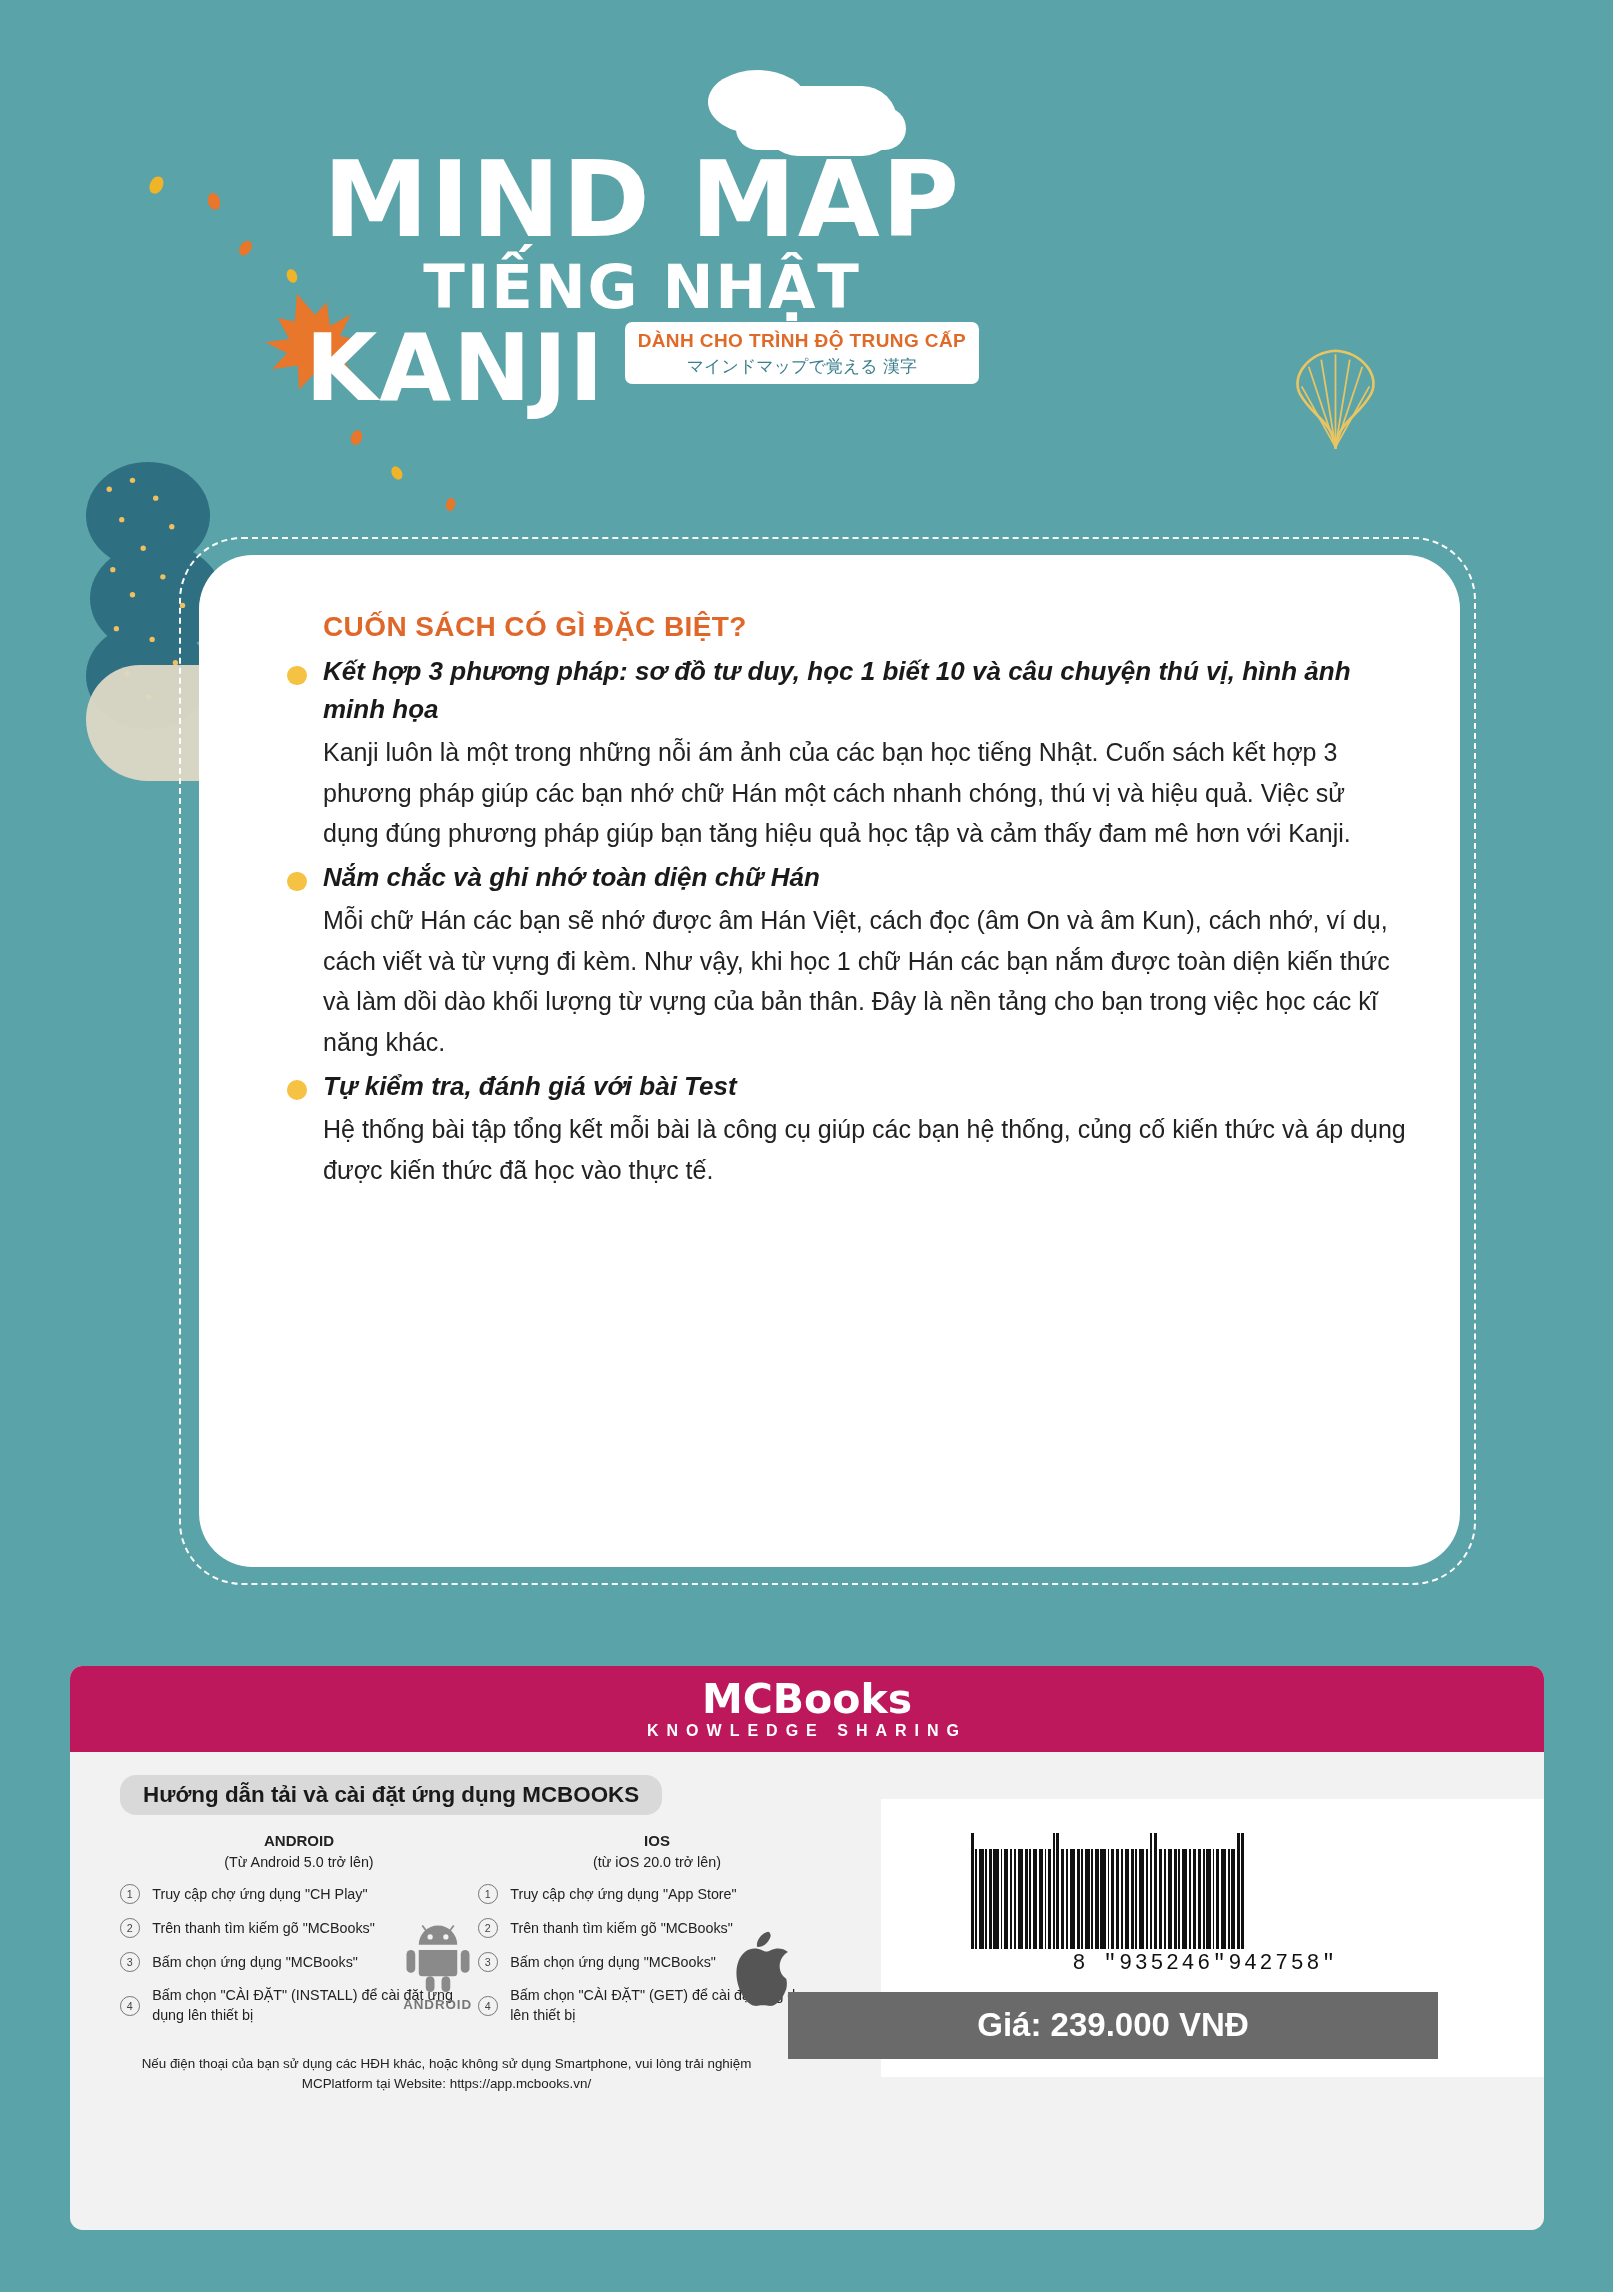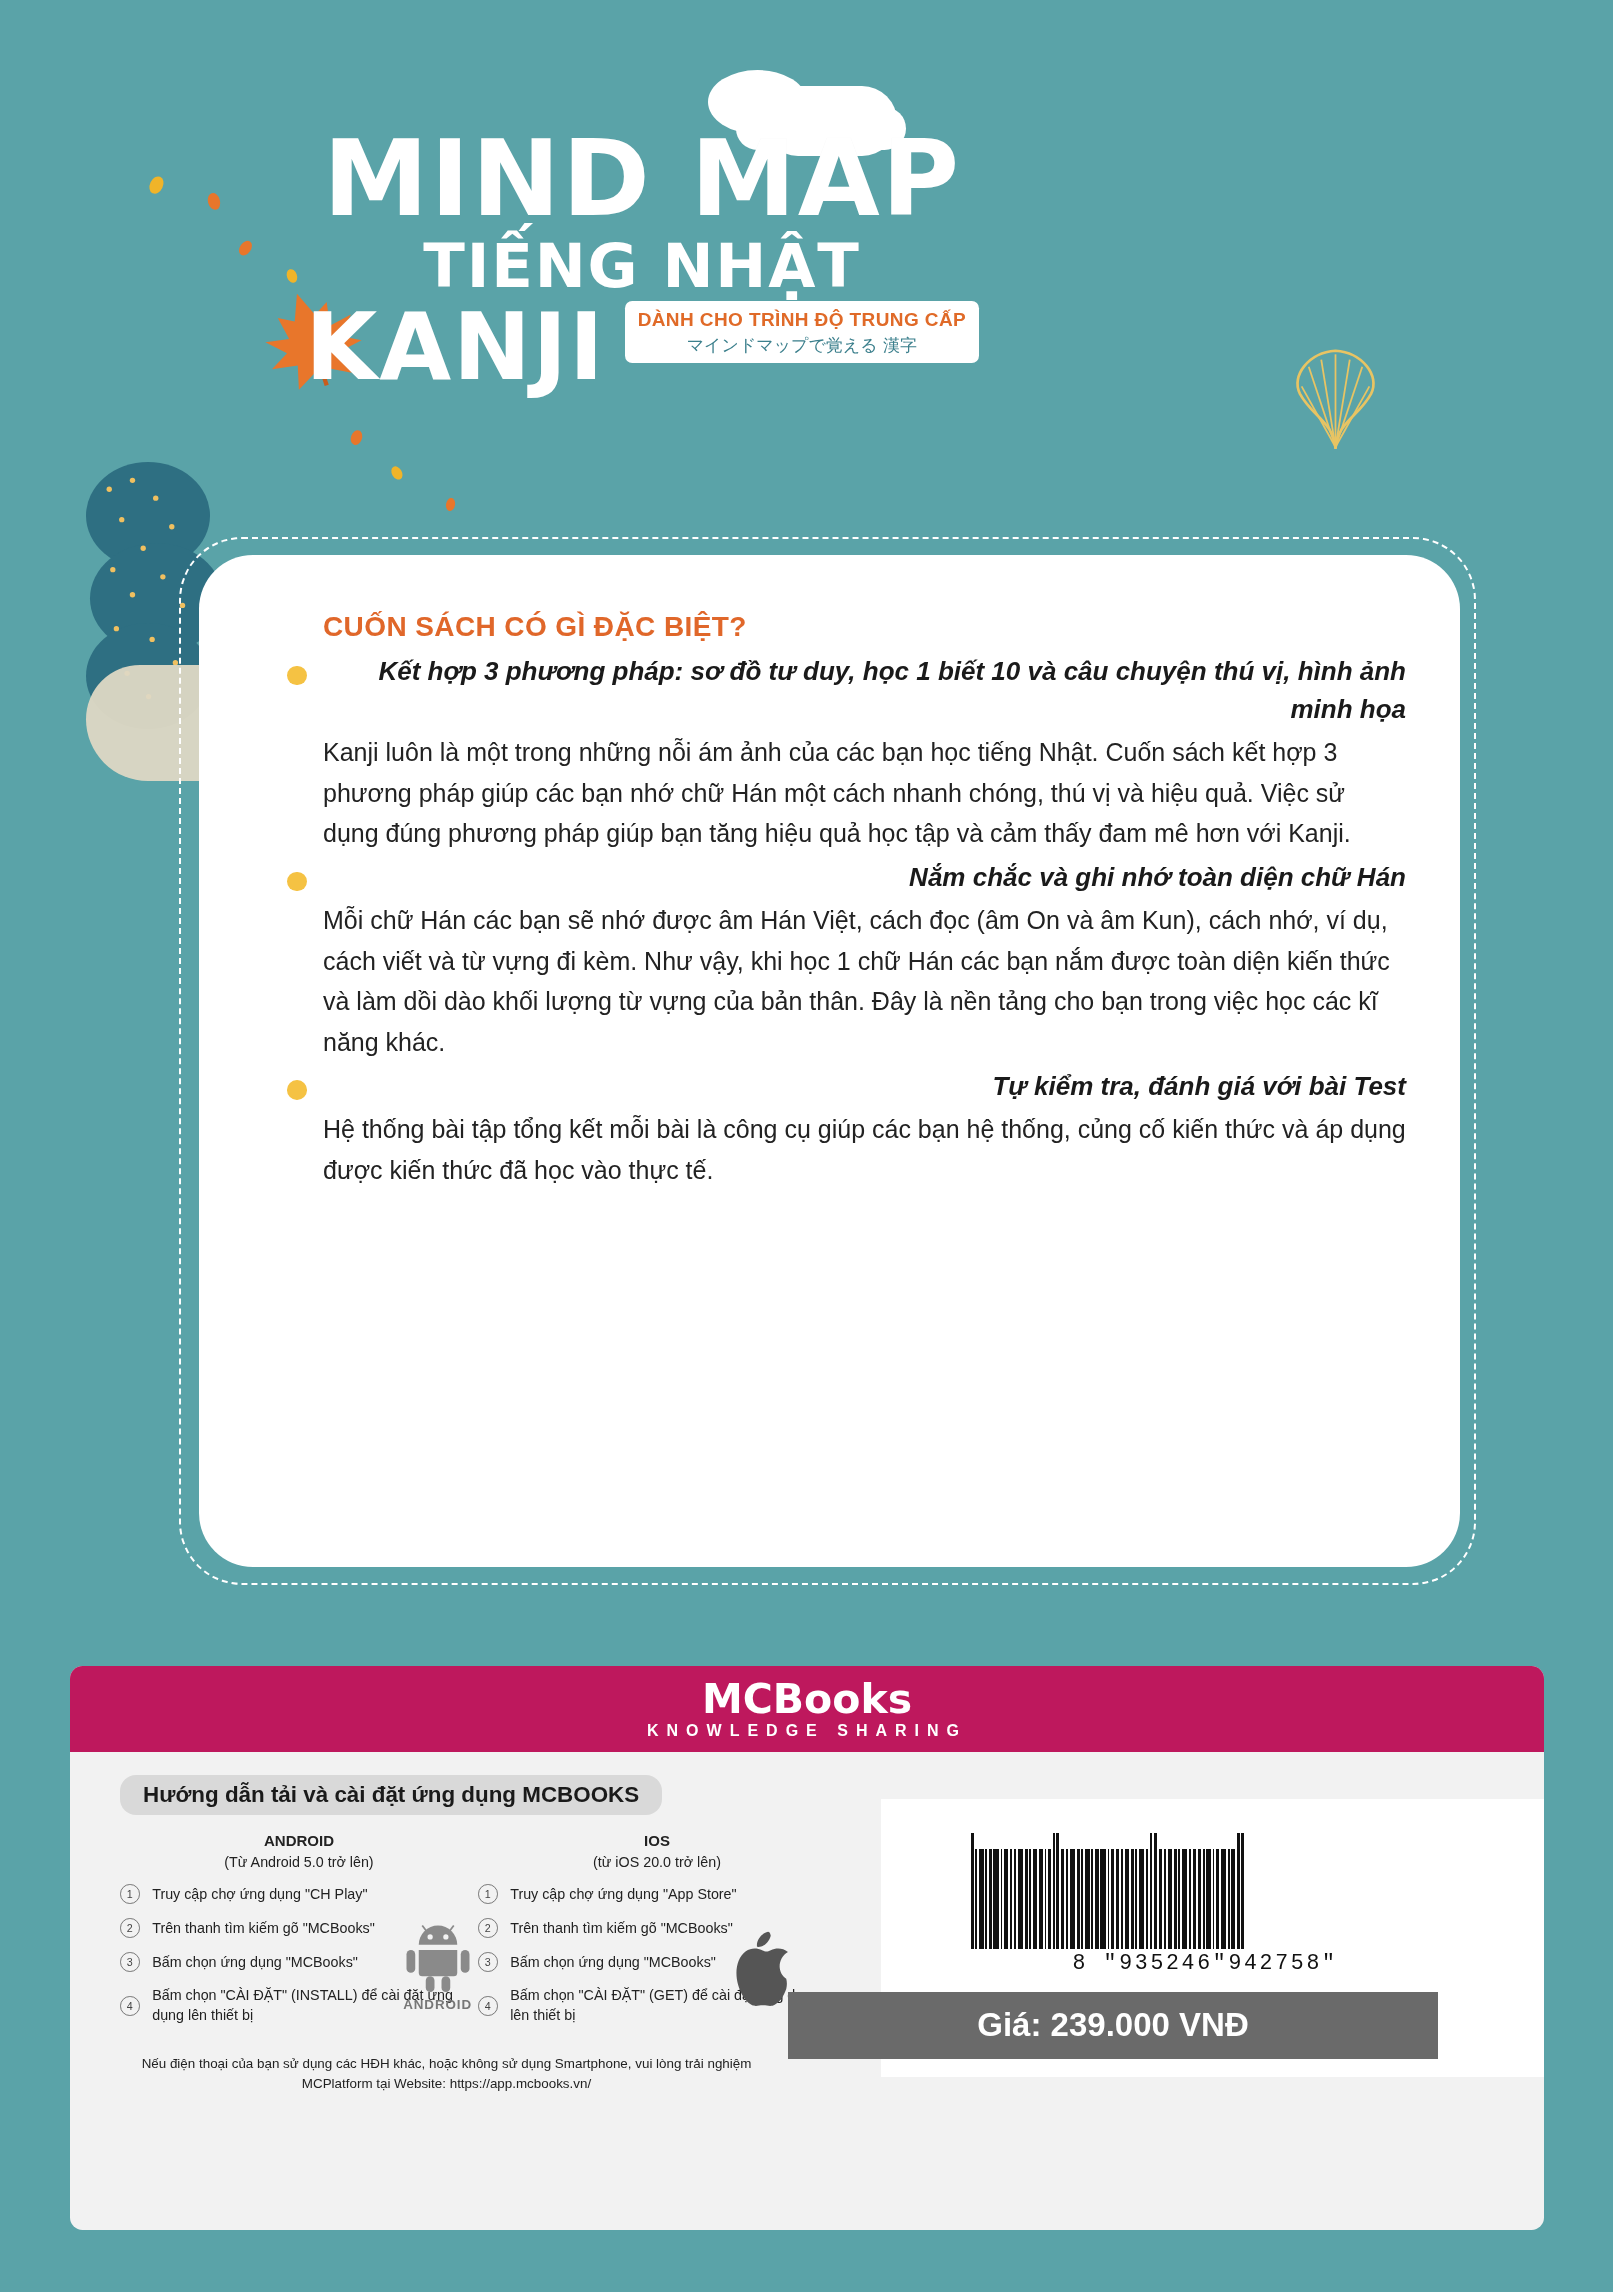--- a/index.html
+++ b/index.html
@@ -60,21 +60,21 @@
     left: 86px; top: 665px;
     width: 296px; height: 116px;
     background: #ded8c4;
     border-radius: 63px 81px 54px 72px;
     opacity: .95;
   }
 
   
   .title-wrap {
     position: absolute;
-    left: 0; top: 128px;
+    left: 0; top: 149px;
     width: 1284px;
     text-align: center;
     color: #ffffff;
   }
   .title-line {
     font-family: "DejaVu Sans", sans-serif;
     font-weight: 800;
     letter-spacing: 1.8px;
     line-height: .96;
     text-shadow: 0 0 0.9px rgba(0,0,0,.06);
@@ -141,21 +141,20 @@
     width: 19.7px; height: 19.7px;
     background: #f5c243;
     border-radius: 50%;
   }
   .item .lead {
     color: #1a1a1a;
     font-style: italic;
     font-weight: 700;
     font-size: 26px;
     line-height: 1.45;
-    text-align: right;
   }
   .item .body {
     color: #222;
     font-size: 25px;
     line-height: 1.62;
     margin-top: 3.6px;
   }
 
   
   .fir { position: absolute; right: 93px; bottom: 417px; width: 161px; height: 206px; }

